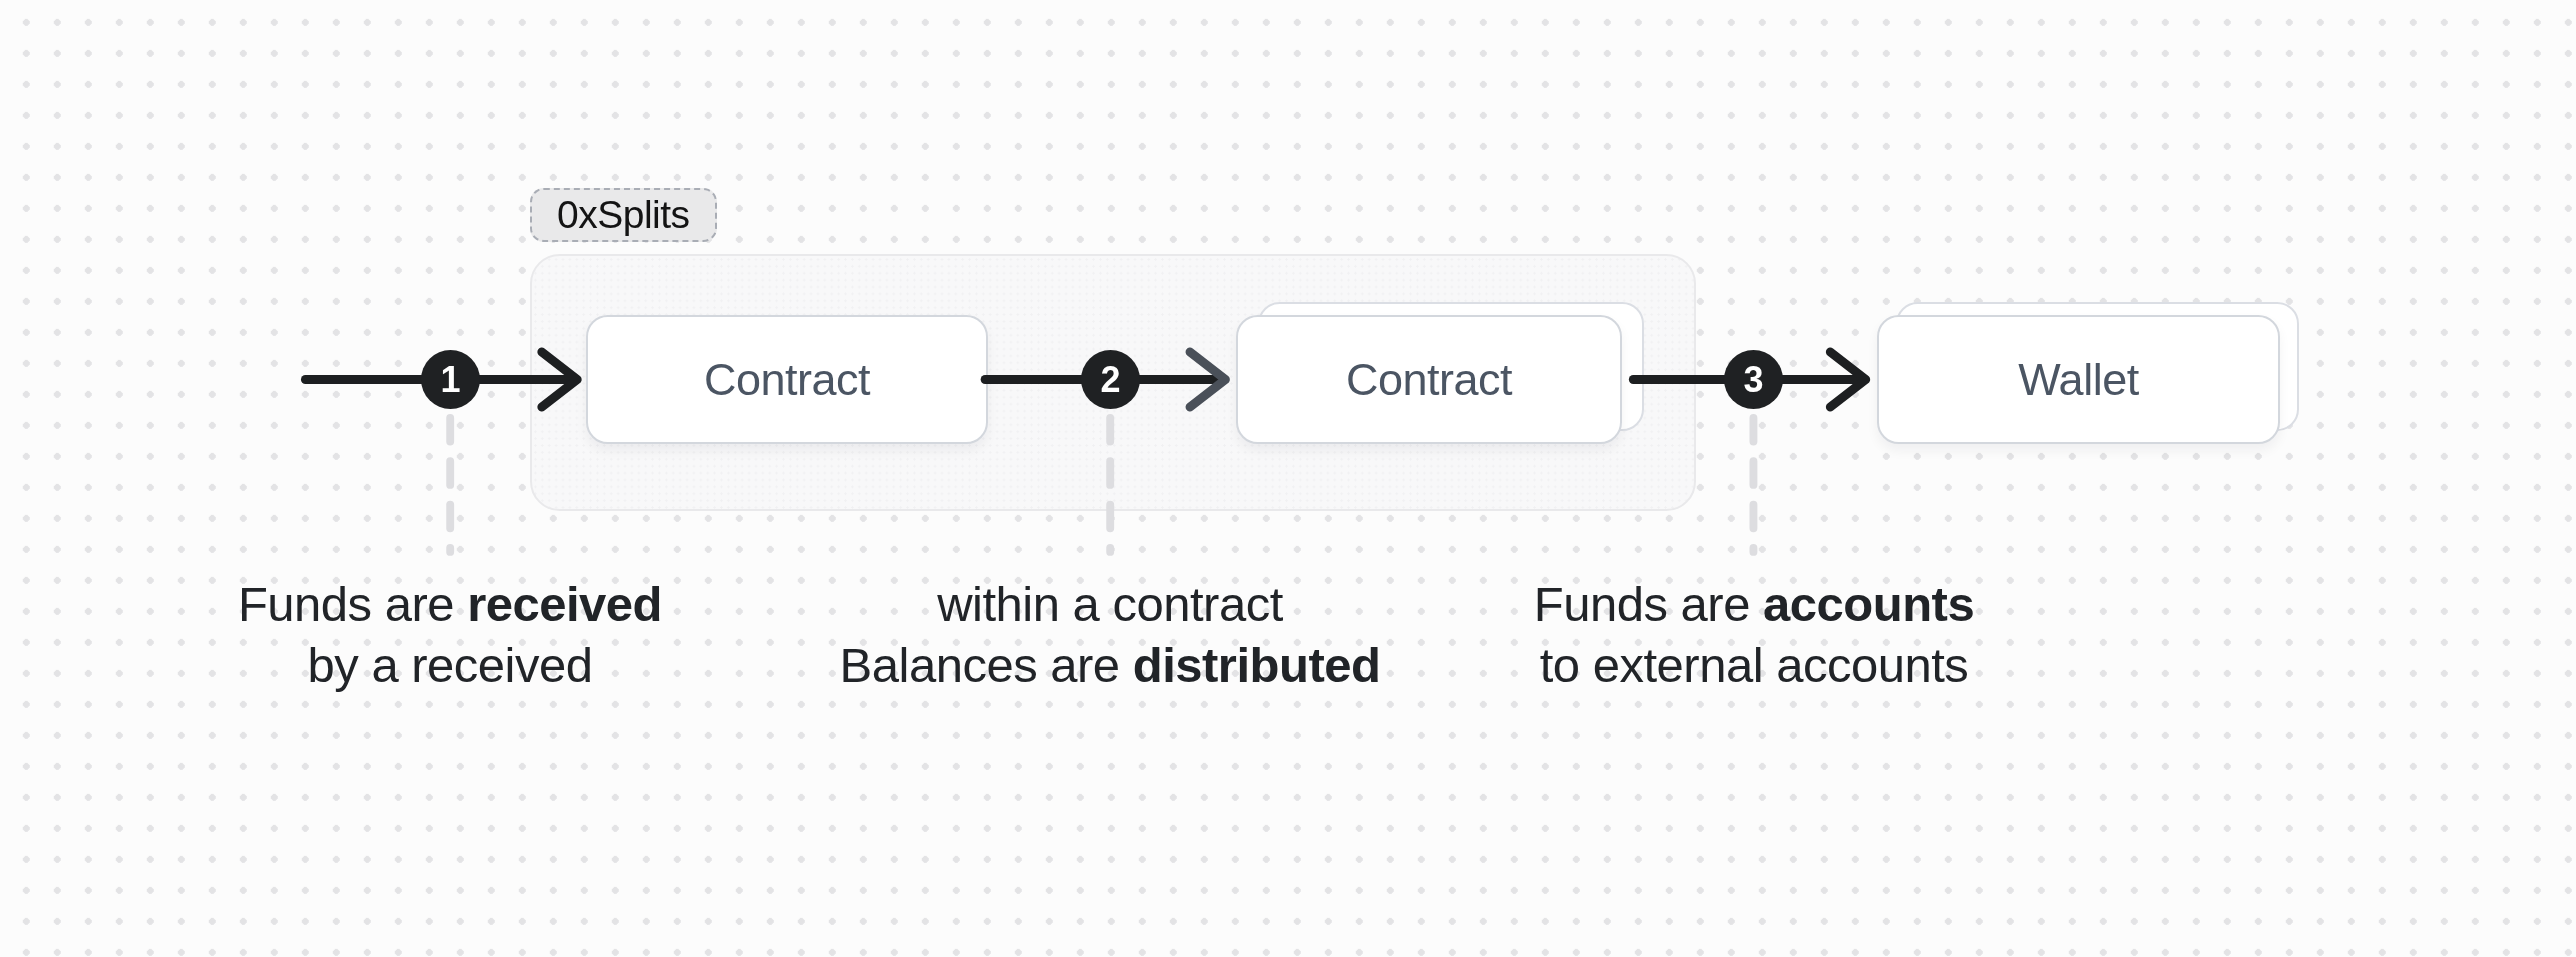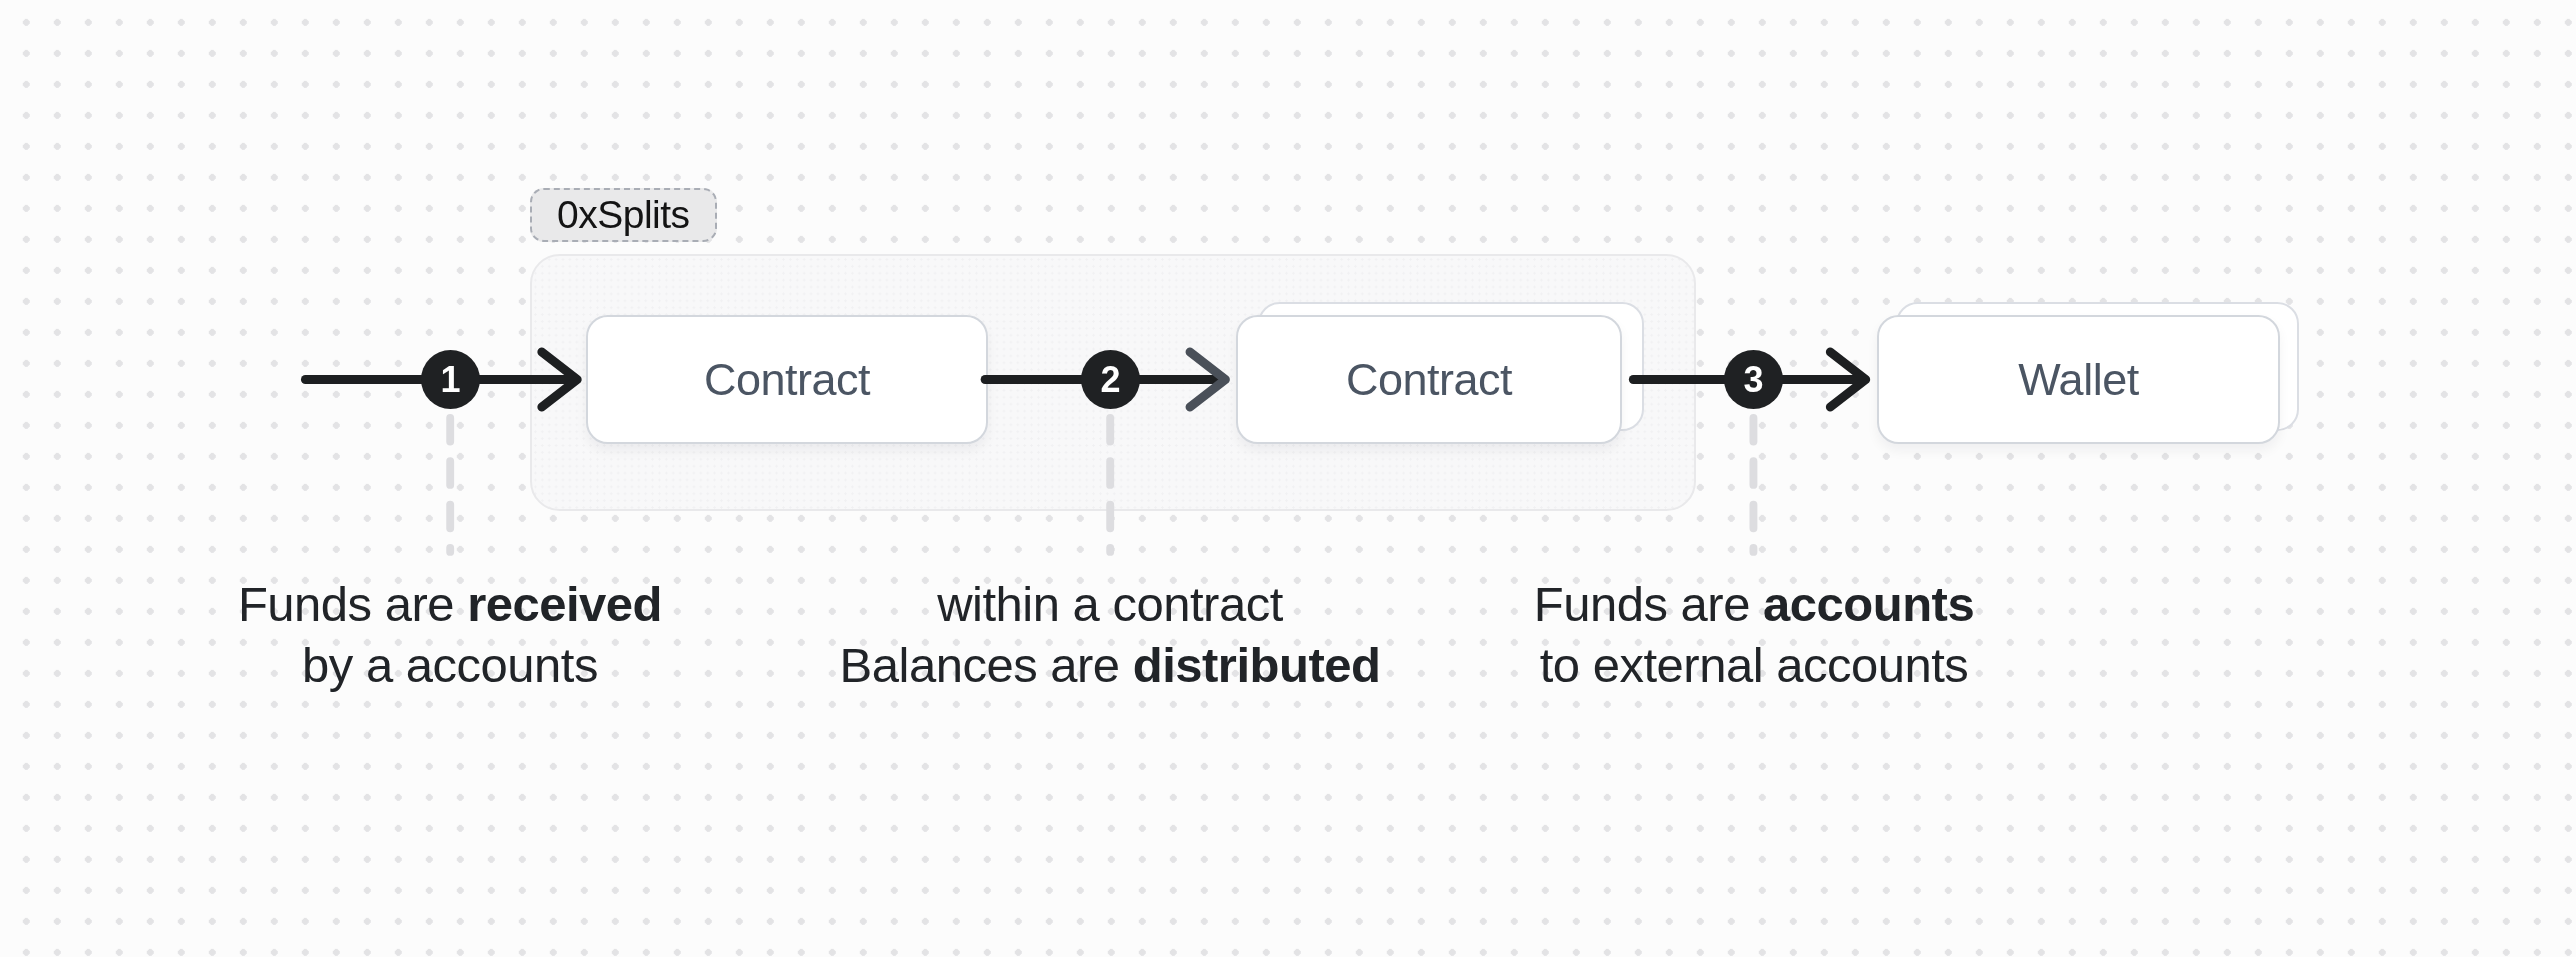--- a/index.html
+++ b/index.html
@@ -162,21 +162,21 @@
   </div>
   <div class="step-circle step-2">
     <span>2</span>
   </div>
   <div class="step-circle step-3">
     <span>3</span>
   </div>
 
   <div class="caption caption-1">
     <div><span>Funds are </span><strong>received</strong></div>
-    <div>by a accounts</div>
+    <div>by a received</div>
   </div>
   <div class="caption caption-2">
     <div>within a contract</div>
     <div><span>Balances are </span><strong>distributed</strong></div>
   </div>
   <div class="caption caption-3">
     <div><span>Funds are </span><strong>accounts</strong></div>
     <div>to external accounts</div>
   </div>
 

